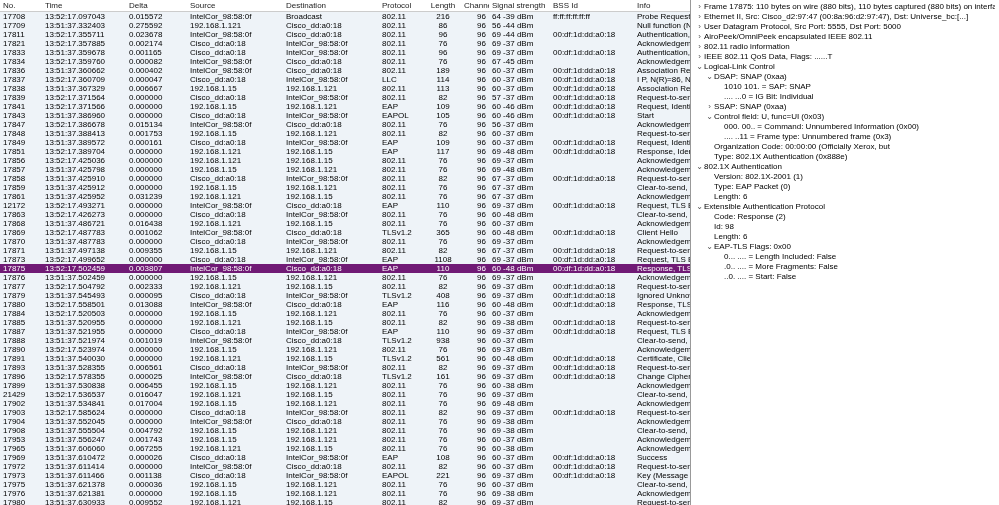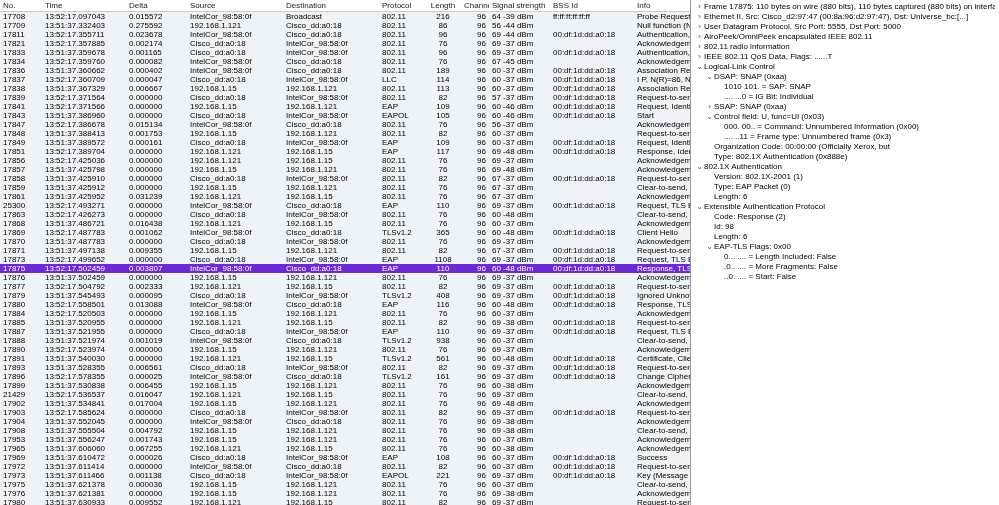--- a/index.html
+++ b/index.html
@@ -3,21 +3,21 @@
 <meta charset="utf-8">
 <style>
 html,body{margin:0;padding:0;font-family:'Segoe UI',Tahoma,sans-serif;font-size:8px;color:#000;background:#fff}
 .app{display:flex;width:999px;height:505px;overflow:hidden}
 .pkt-pane{flex:1;overflow:auto;border-right:1px solid #999;background:#fff}
 .det-pane{width:300px;overflow:auto;background:#fff;padding:2px 4px}
 table{border-collapse:collapse;width:100%;table-layout:fixed}
 thead th{text-align:left;padding:1px 3px;font-weight:400;color:#222;border-bottom:1px solid #ccc;background:#fff;position:sticky;top:0;white-space:nowrap}
 tbody td{padding:0 3px;white-space:nowrap;overflow:hidden;text-overflow:clip;height:9px;line-height:9px}
 tbody tr{background:#eef3f8}
-tbody tr.sel{background:#6d28d9;color:#fff}
+tbody tr.sel{background:#701a75;color:#fff}
 .col-no{width:36px}.col-time{width:78px}.col-delta{width:55px}.col-src{width:90px}.col-dst{width:90px}.col-proto{width:40px}.col-len{width:30px;text-align:center}.col-ch{width:22px;text-align:right}.col-sig{width:55px}.col-bss{width:78px}.col-info{}
 .det-pane .ln{white-space:nowrap;line-height:10px;height:10px;overflow:hidden;text-overflow:clip}
 .tw{display:inline-block;width:9px;text-align:center;color:#555;cursor:pointer}
 .i1{padding-left:10px}.i2{padding-left:20px}
 </style>
 </head>
 <body>
 <div class="app">
 <div class="pkt-pane">
 <table>
@@ -304,21 +304,21 @@
             <td class="col-src">192.168.1.121</td>
             <td class="col-dst">192.168.1.15</td>
             <td class="col-proto">802.11</td>
             <td class="col-len">76</td>
             <td class="col-ch">96</td>
             <td class="col-sig">67 -37 dBm</td>
             <td class="col-bss"></td>
             <td class="col-info">Acknowledgement, Flags=........C</td>
           </tr>
           <tr>
-            <td class="col-no">25300</td>
+            <td class="col-no">12172</td>
             <td class="col-time">13:52:17.493271</td>
             <td class="col-delta">0.000000</td>
             <td class="col-src">IntelCor_98:58:0f</td>
             <td class="col-dst">Cisco_dd:a0:18</td>
             <td class="col-proto">EAP</td>
             <td class="col-len">110</td>
             <td class="col-ch">96</td>
             <td class="col-sig">69 -37 dBm</td>
             <td class="col-bss">00:df:1d:dd:a0:18</td>
             <td class="col-info">Request, TLS EAP (EAP-TLS)</td>

